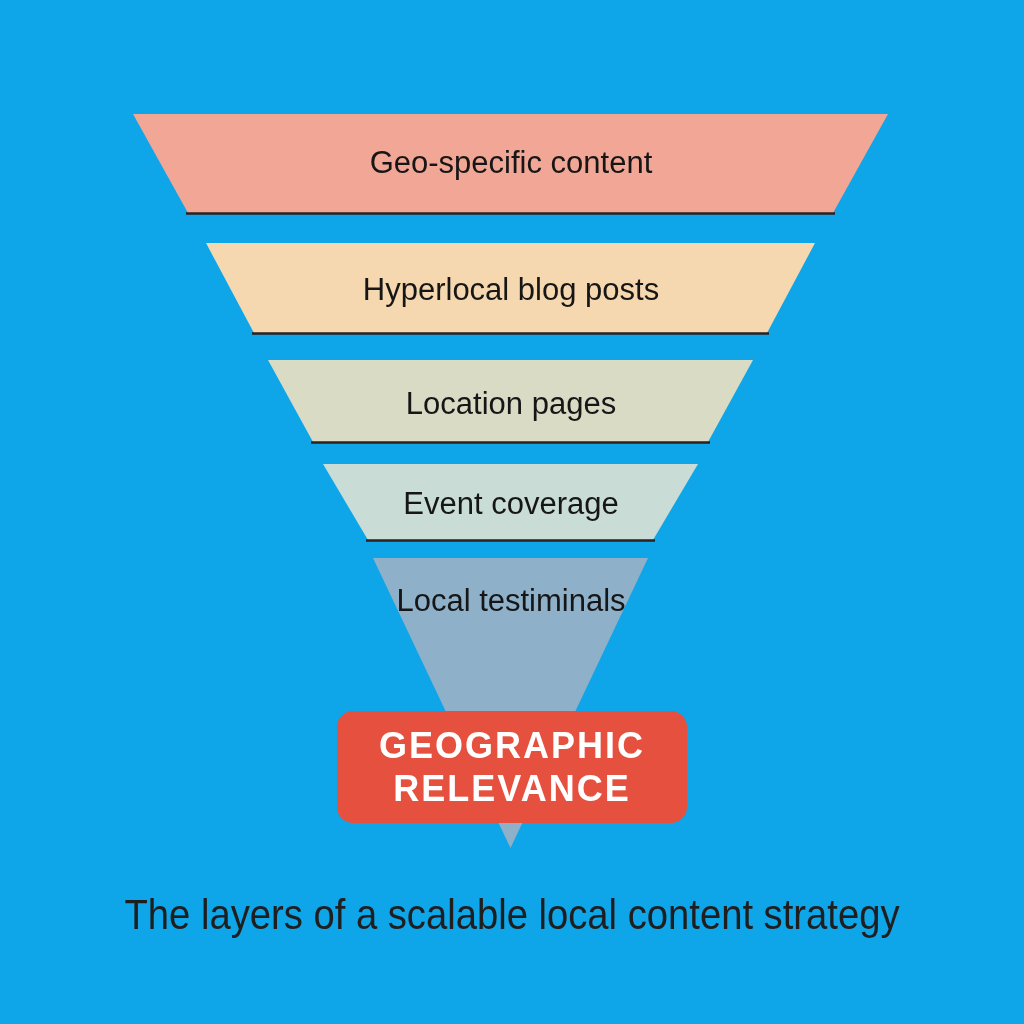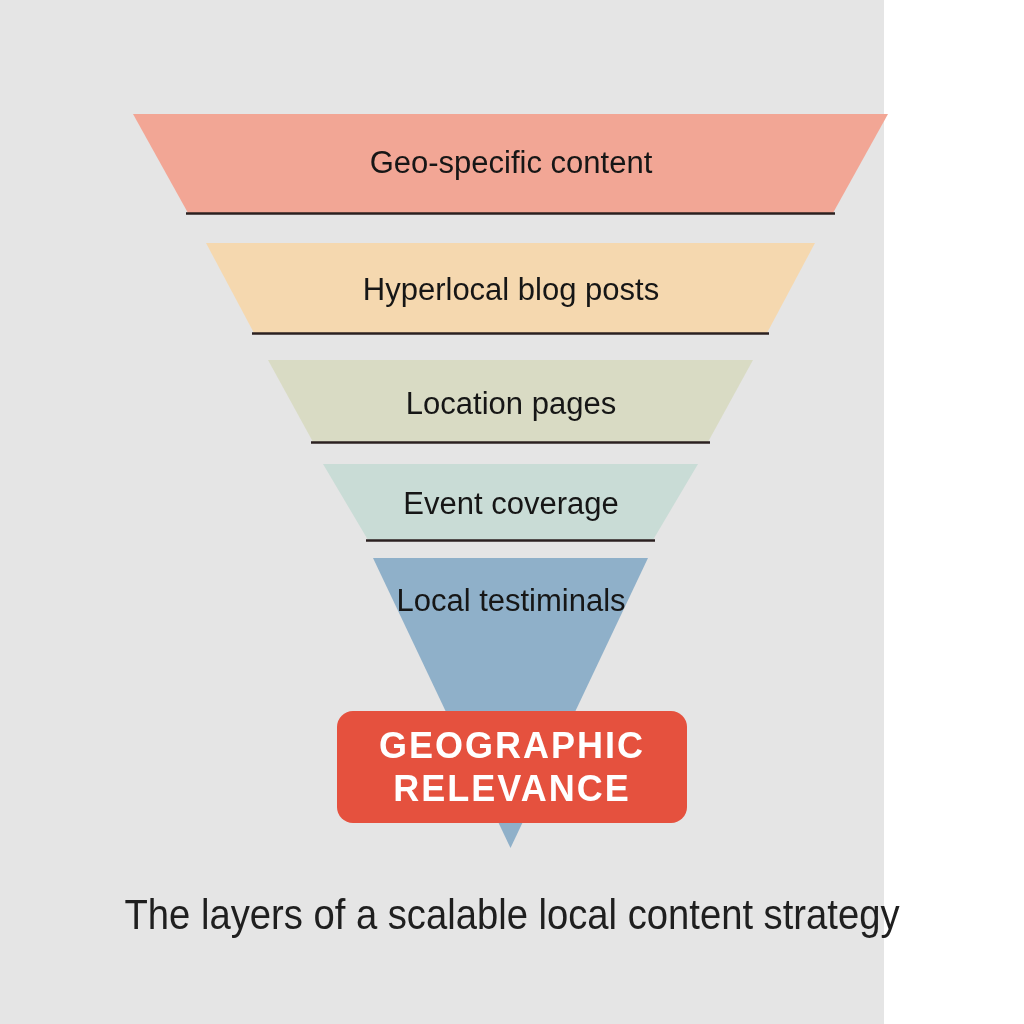--- a/index.html
+++ b/index.html
@@ -6,23 +6,23 @@
     margin: 0;
     padding: 0;
     width: 1024px;
     height: 1024px;
     background: #ffffff;
     font-family: "Liberation Sans", sans-serif;
     overflow: hidden;
   }
   .stage {
     position: relative;
-    width: 884px;
+    width: 1024px;
     height: 1024px;
-    background: #e5e5e5;
+    background: #0ea5e9;
     text-decoration: underline;
   }
   svg { display: block; }
   .layer-label {
     font-family: "Liberation Sans", sans-serif;
     font-size: 31px;
     fill: #161616;
     text-anchor: middle;
   }
   .badge-text {

